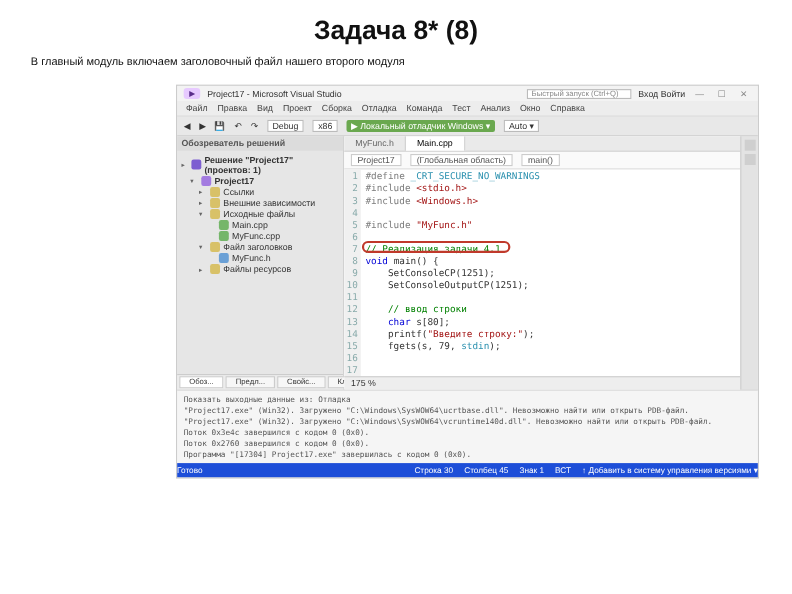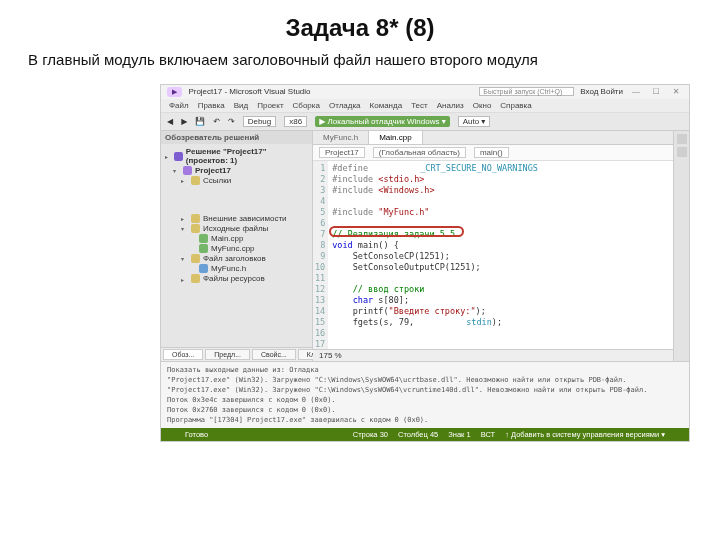--- a/index.html
+++ b/index.html
@@ -13,21 +13,21 @@
   }
   .slide { padding: 14px 28px 10px; }
   .title {
     text-align: center;
     font-weight: 700;
     font-size: 24px;
     margin: 0 0 8px;
     color: #111;
   }
   .subtitle {
-    font-size: 15px;
+    font-size: 10px;
     line-height: 1.3;
     margin: 0 0 14px;
     color: #111;
   }
   .shot {
     width: 530px;
     margin: 0 0 0 132px;
     background: #eee;
     border: 1px solid #ccc;
     font-size: 8px;
@@ -73,32 +73,32 @@
   .navbar .sel { border:1px solid #ccc; padding:0 5px; background:#fff;}
   .code { display:flex; font-family:Consolas, monospace; font-size:8.5px; flex:1; overflow:hidden;}
   .gutter { background:#f0f0f0; color:#8aa; text-align:right; padding:2px 3px 2px 2px; line-height:11px;}
   .gutter div { height:11px;}
   .src { padding:2px 4px; line-height:11px; position:relative;}
   .src div { height:11px; white-space:pre;}
   .k { color:#0000d6;}
   .s { color:#a31515;}
   .c { color:#008000;}
   .p { color:#7c7c7c;}
-  .t { color:#2b91af;margin-left:47px;}
+  .t { color:#2b91af;}
   .highlight-box {
     position:absolute; left:1px; top:65px; width:135px; height:13px;
     border:2px solid #c0392b; border-radius:7px; pointer-events:none;
   }
   .panel-right { width:16px; background:#e3e3e3; border-left:1px solid #ccc; display:flex; flex-direction:column; align-items:center; gap:3px; padding:3px 0;}
   .panel-right .sq { width:10px; height:10px; background:#cfcfcf;}
   .output { background:#f5f5f5; border-top:1px solid #ccc;}
   .output-head { background:#e4e4e4; padding:2px 6px; font-weight:bold; color:#555;}
   .output-body { padding:3px 6px; font-family:Consolas,monospace; font-size:7px; color:#555; line-height:10px;}
   .output-body div { white-space:nowrap; overflow:hidden; text-overflow:ellipsis;}
-  .statusbar { background:#4d7c0f; color:#fff; display:flex; justify-content:space-between; padding:2px 24px; font-size:7.5px;}
+  .statusbar { background:#1d4ed8; color:#fff; display:flex; justify-content:space-between; padding:2px 0; font-size:7.5px;}
   .statusbar .left, .statusbar .right { display:flex; gap:10px;}
   .bottom-tabs { display:flex; gap:2px; background:#ececec; padding:1px 2px; border-top:1px solid #ccc;}
   .bottom-tabs .bt { padding:1px 8px; background:#f7f7f7; border:1px solid #ccc; font-size:7px;}
   .bottom-tabs .bt.act { background:#fff;}
 </style>
 </head>
 <body>
 
 <div class="slide">
   <h1 class="title">Задача 8* (8)</h1>
@@ -159,21 +159,21 @@
             <div class="tree-row bold" style="padding-left: 8px;">
               <span class="tri">▾</span>
               <span class="ico proj"></span>
               <span class="lbl">Project17</span>
             </div>
             <div class="tree-row" style="padding-left: 16px;">
               <span class="tri">▸</span>
               <span class="ico folder"></span>
               <span class="lbl">Ссылки</span>
             </div>
-            <div class="tree-row" style="padding-left: 16px; margin-top: 28px;">
+            <div class="tree-row" style="padding-left: 16px;">
               <span class="tri">▸</span>
               <span class="ico folder"></span>
               <span class="lbl">Внешние зависимости</span>
             </div>
             <div class="tree-row" style="padding-left: 16px;">
               <span class="tri">▾</span>
               <span class="ico folder"></span>
               <span class="lbl">Исходные файлы</span>
             </div>
             <div class="tree-row" style="padding-left: 24px;">
@@ -240,21 +240,21 @@
               <div>16</div>
               <div>17</div>
             </div>
           <div class="src">
             <div><span class="p">#define </span><span class="t">_CRT_SECURE_NO_WARNINGS</span></div>
             <div><span class="p">#include </span><span class="s">&lt;stdio.h&gt;</span></div>
             <div><span class="p">#include </span><span class="s">&lt;Windows.h&gt;</span></div>
             <div></div>
             <div><span class="p">#include </span><span class="s">"MyFunc.h"</span></div>
             <div></div>
-            <div><span class="c">// Реализация задачи 5.5</span></div>
+            <div><span class="c">// Реализация задачи 4.1</span></div>
             <div><span class="k">void </span><span>main() {</span></div>
             <div><span>    SetConsoleCP(1251);</span></div>
             <div><span>    SetConsoleOutputCP(1251);</span></div>
             <div></div>
             <div><span class="c">    // ввод строки</span></div>
             <div><span class="k">    char </span><span>s[80];</span></div>
             <div><span>    printf(</span><span class="s">"Введите строку:"</span><span>);</span></div>
             <div><span>    fgets(s, 79, </span><span class="t">stdin</span><span>);</span></div>
             <div></div>
 

